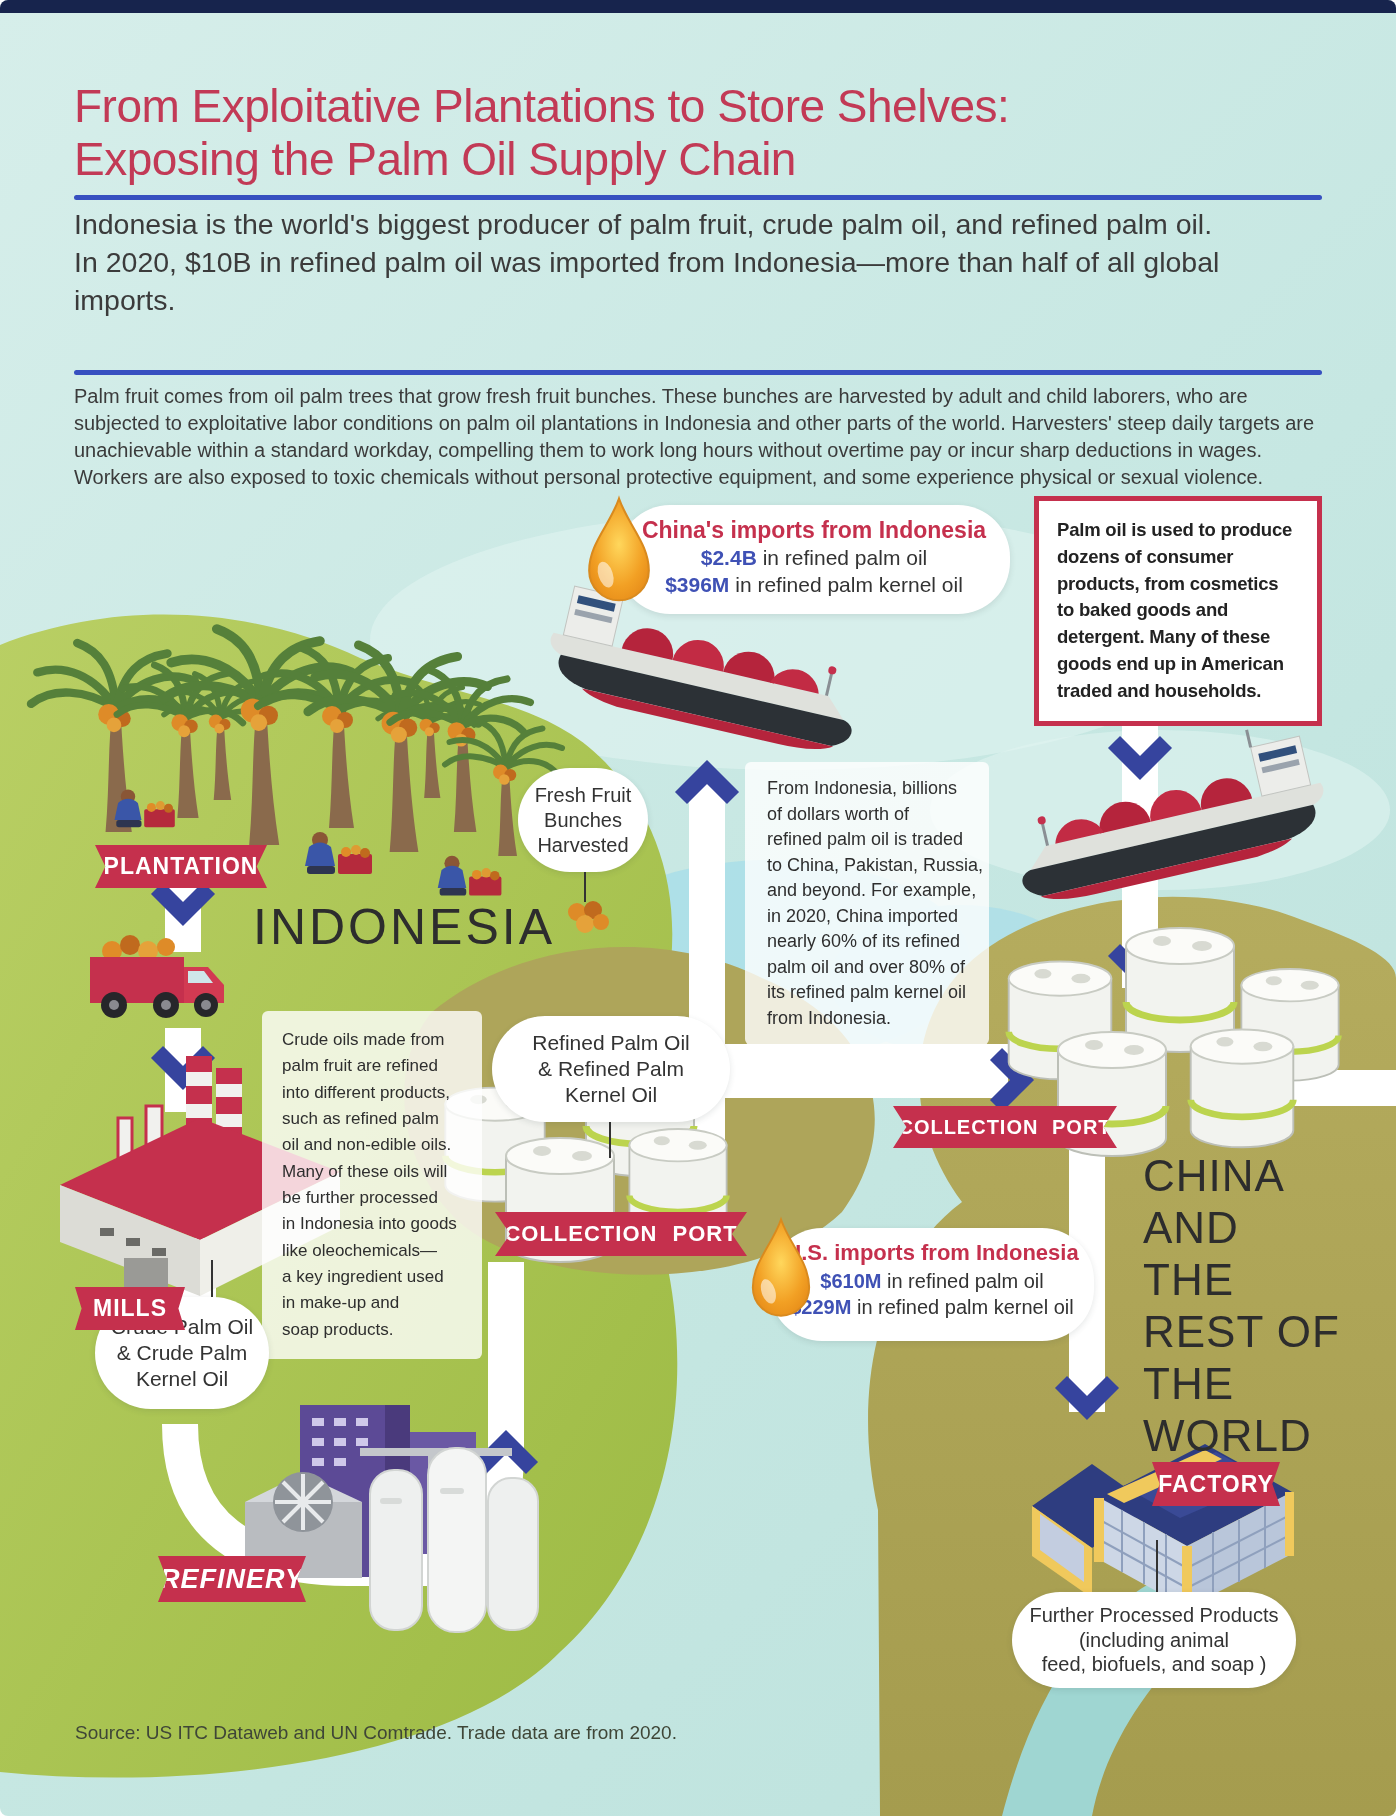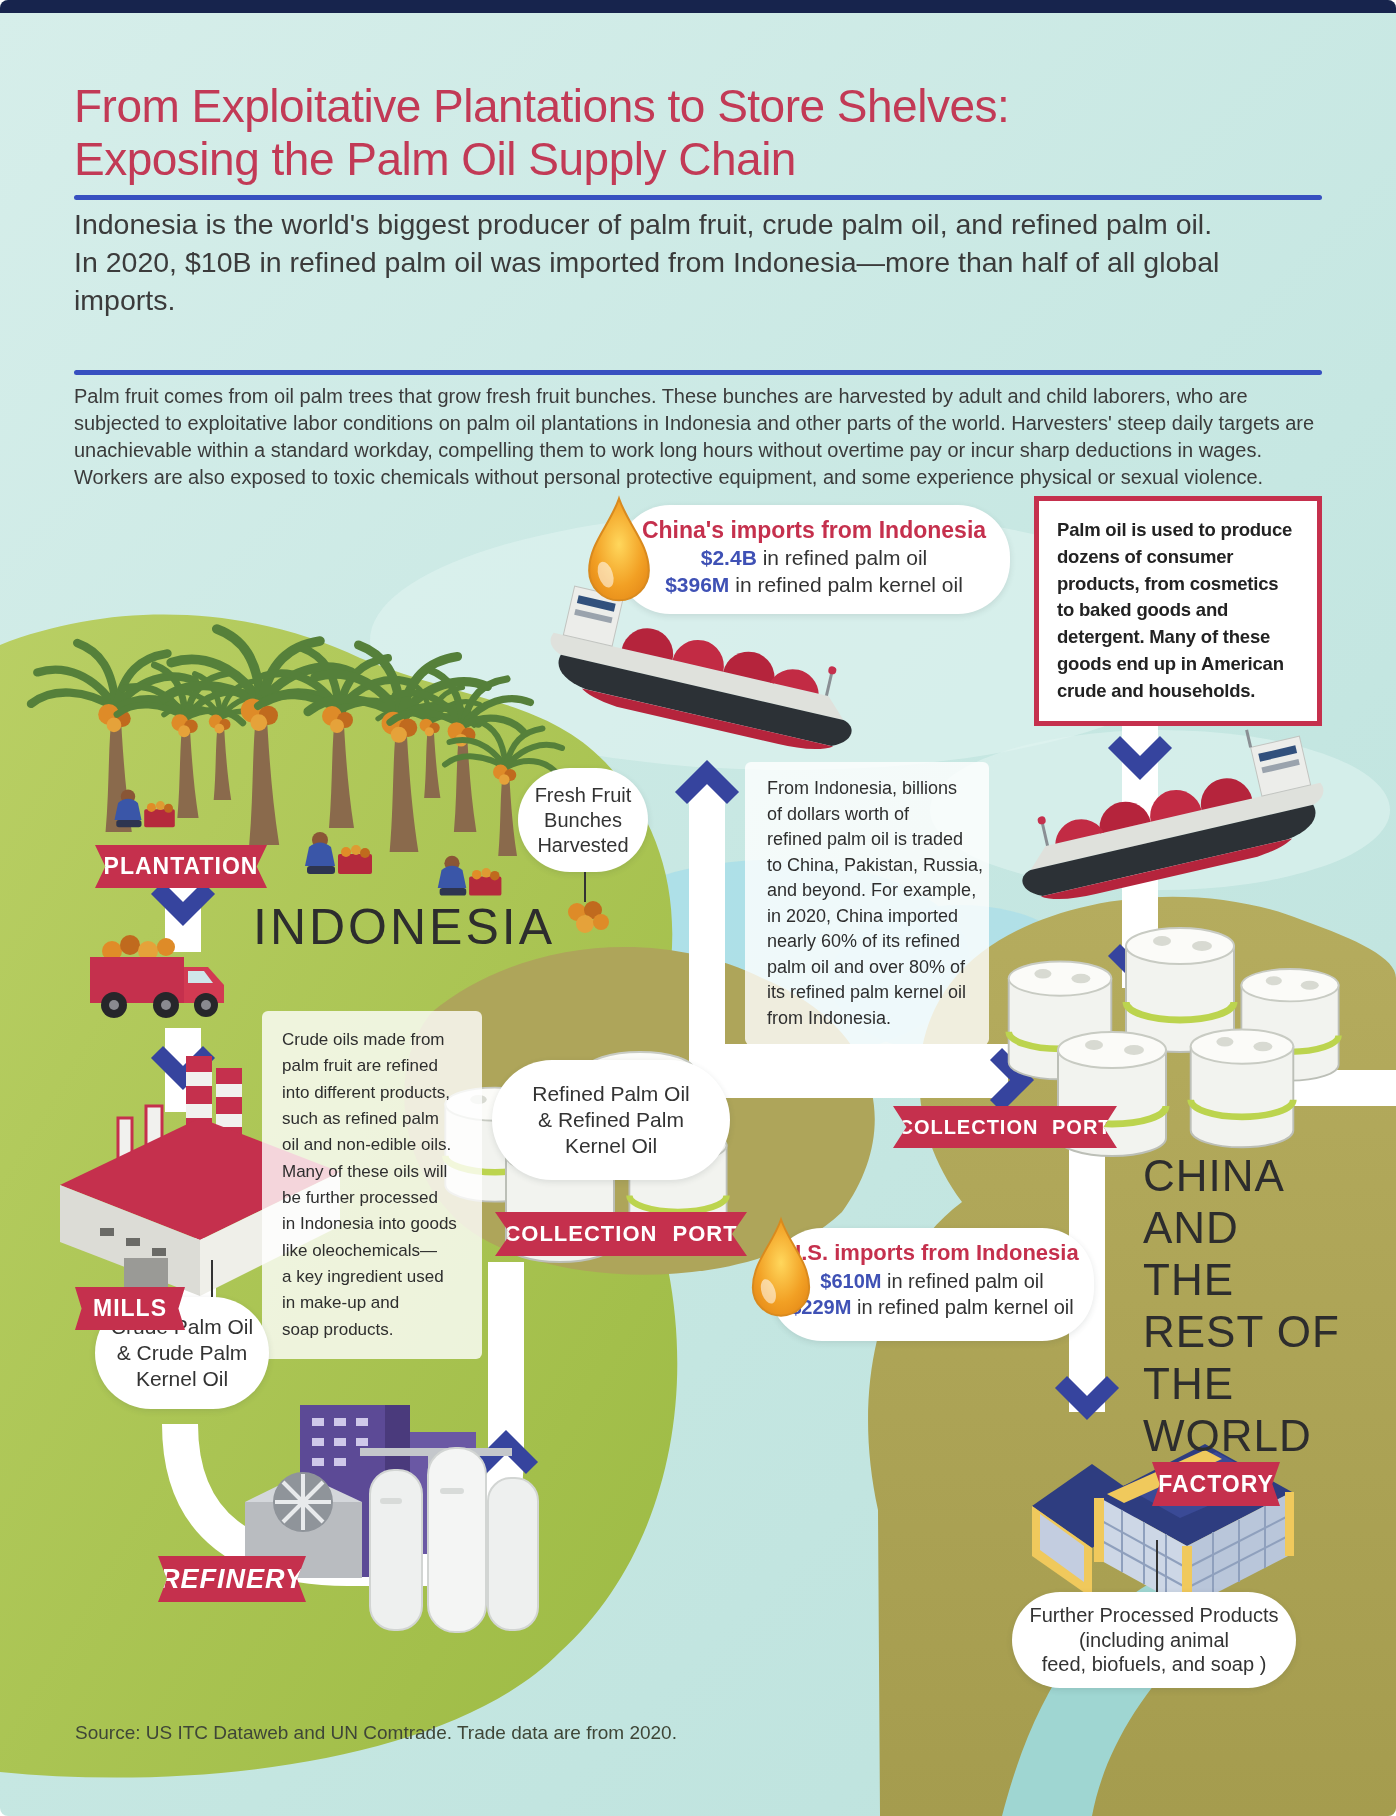--- a/index.html
+++ b/index.html
@@ -289,21 +289,21 @@
   <div class="abs z2 intro">Indonesia is the world's biggest producer of palm fruit, crude palm oil, and refined palm oil.  In 2020, $10B in refined palm oil was imported from Indonesia—more than half of all global imports.</div>
   <div class="abs z2 rule" style="left:74px;top:370px;width:1248px;"></div>
   <div class="abs z2 bodytext">Palm fruit comes from oil palm trees that grow fresh fruit bunches.  These bunches are harvested by adult and child laborers, who are subjected to exploitative labor conditions on palm oil plantations in Indonesia and other parts of the world.  Harvesters' steep daily targets are unachievable within a standard workday, compelling them to work long hours without overtime pay or incur sharp deductions in wages.  Workers are also exposed to toxic chemicals without personal protective equipment, and some experience physical or sexual violence.</div>
 
   <div class="abs z2 callout" style="left:618px;top:505px;width:392px;height:98px;font-size:21px;line-height:1.28;">
     <div class="ctitle" style="font-size:23px;">China's imports from Indonesia</div>
     <div class="cline"><span class="cval">$2.4B</span><span> in refined palm oil</span></div>
     <div class="cline"><span class="cval">$396M</span><span> in refined palm kernel oil</span></div>
   </div>
 
-  <div class="abs z2 redbox" style="left:1034px;top:496px;width:242px;padding:16px 18px;font-size:18.5px;line-height:1.45;letter-spacing:-0.2px;">Palm oil is used to produce dozens of consumer products, from cosmetics to baked goods and detergent.  Many of these goods end up in American crude and households.</div>
+  <div class="abs z2 redbox" style="left:1034px;top:496px;width:242px;padding:16px 18px;font-size:18.5px;line-height:1.45;letter-spacing:-0.2px;">Palm oil is used to produce dozens of consumer products, from cosmetics to baked goods and detergent.  Many of these goods end up in American traded and households.</div>
 
   <div class="abs z2 softbox preline" style="left:745px;top:762px;width:222px;padding:14px 0 14px 22px;font-size:18px;line-height:1.42;">From Indonesia, billions
 of dollars worth of
 refined palm oil is traded
 to China, Pakistan, Russia,
 and beyond.  For example,
 in 2020, China imported
 nearly 60% of its refined
 palm oil and over 80% of
 its refined palm kernel oil
@@ -325,21 +325,21 @@
   <div class="abs z2 callout" style="left:770px;top:1228px;width:324px;height:102px;font-size:20px;line-height:1.3;">
     <div class="ctitle" style="font-size:22px;">U.S. imports from Indonesia</div>
     <div class="cline"><span class="cval">$610M</span><span> in refined palm oil</span></div>
     <div class="cline"><span class="cval">$229M</span><span> in refined palm kernel oil</span></div>
   </div>
 
 
   <div class="abs z2 pill preline" style="left:518px;top:768px;width:130px;height:104px;font-size:20px;line-height:1.25;">Fresh Fruit
 Bunches
 Harvested</div>
-  <div class="abs z2 pill preline" style="left:492px;top:1060px;width:238px;height:120px;font-size:21px;line-height:1.25;">Refined Palm Oil
+  <div class="abs z2 pill preline" style="left:492px;top:1016px;width:238px;height:106px;font-size:21px;line-height:1.25;">Refined Palm Oil
 &amp; Refined Palm
 Kernel Oil</div>
   <div class="abs z2 pill preline" style="left:95px;top:1297px;width:174px;height:112px;font-size:21px;line-height:1.25;">Crude Palm Oil
 &amp; Crude Palm
 Kernel Oil</div>
   <div class="abs z2 pill preline" style="left:1012px;top:1592px;width:284px;height:96px;font-size:20px;line-height:1.22;">Further Processed Products
 (including animal
 feed, biofuels, and soap )</div>
 
   <div class="abs z2 ribbon" style="left:95px;top:845px;width:172px;height:43px;font-size:23px;">PLANTATION</div>

